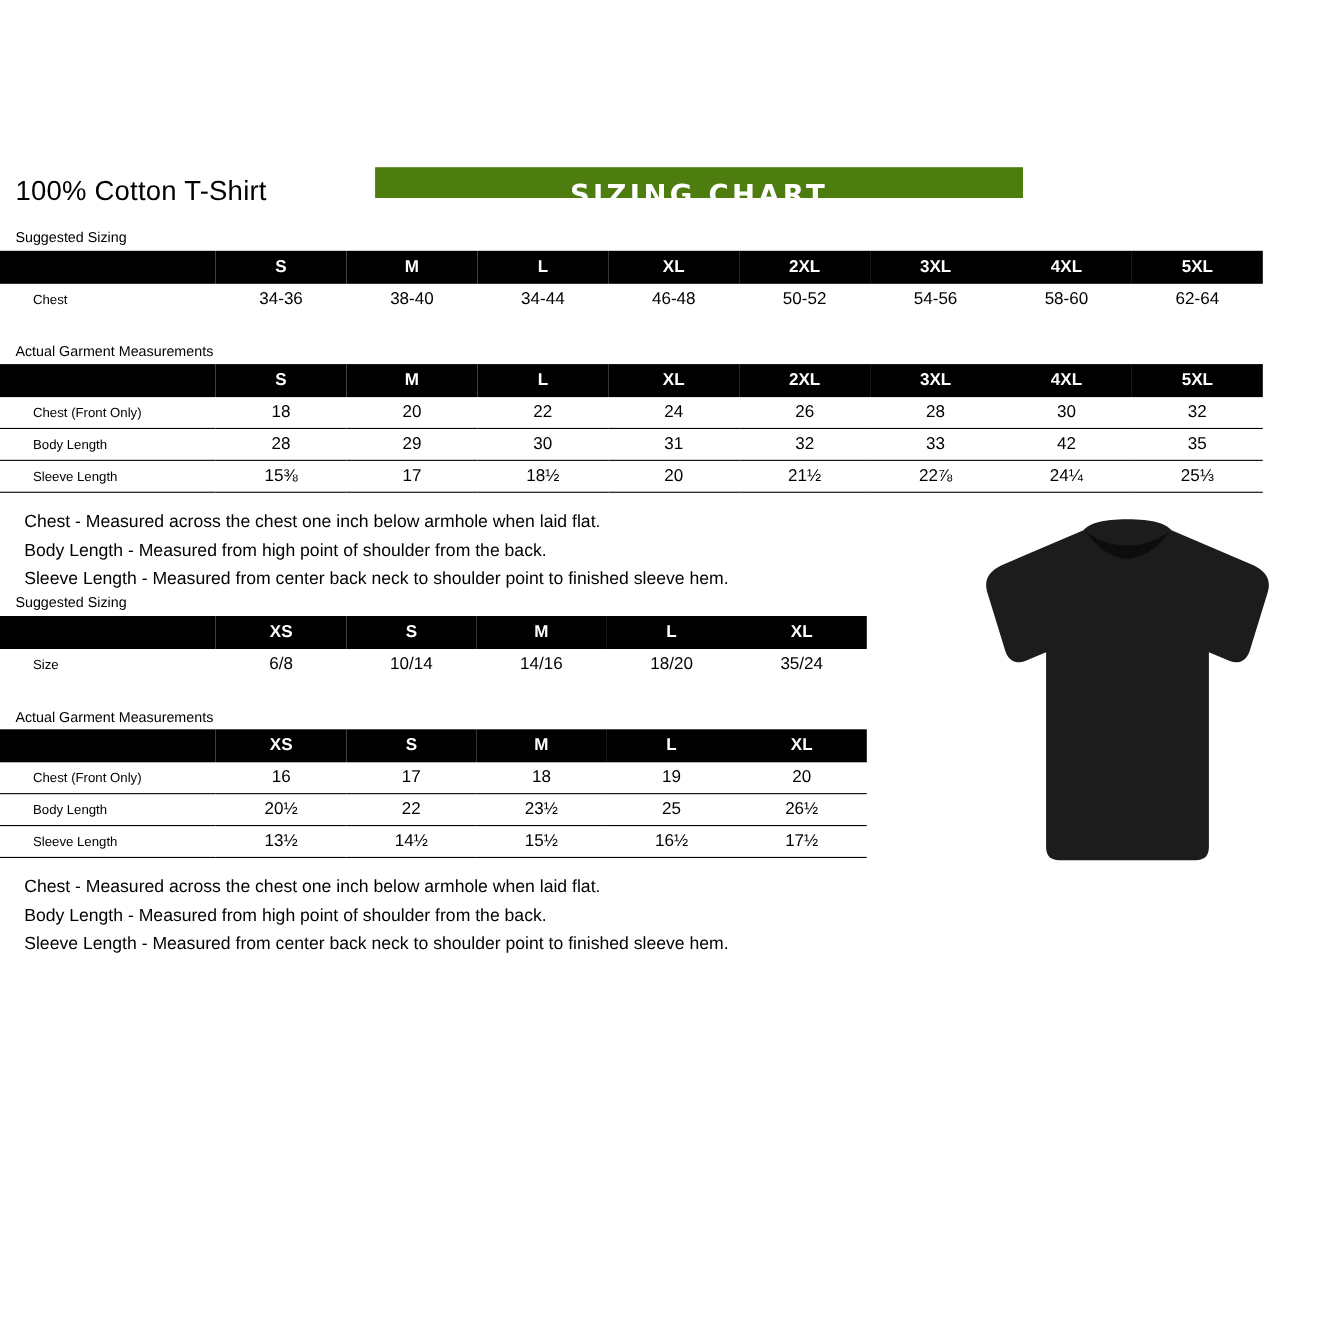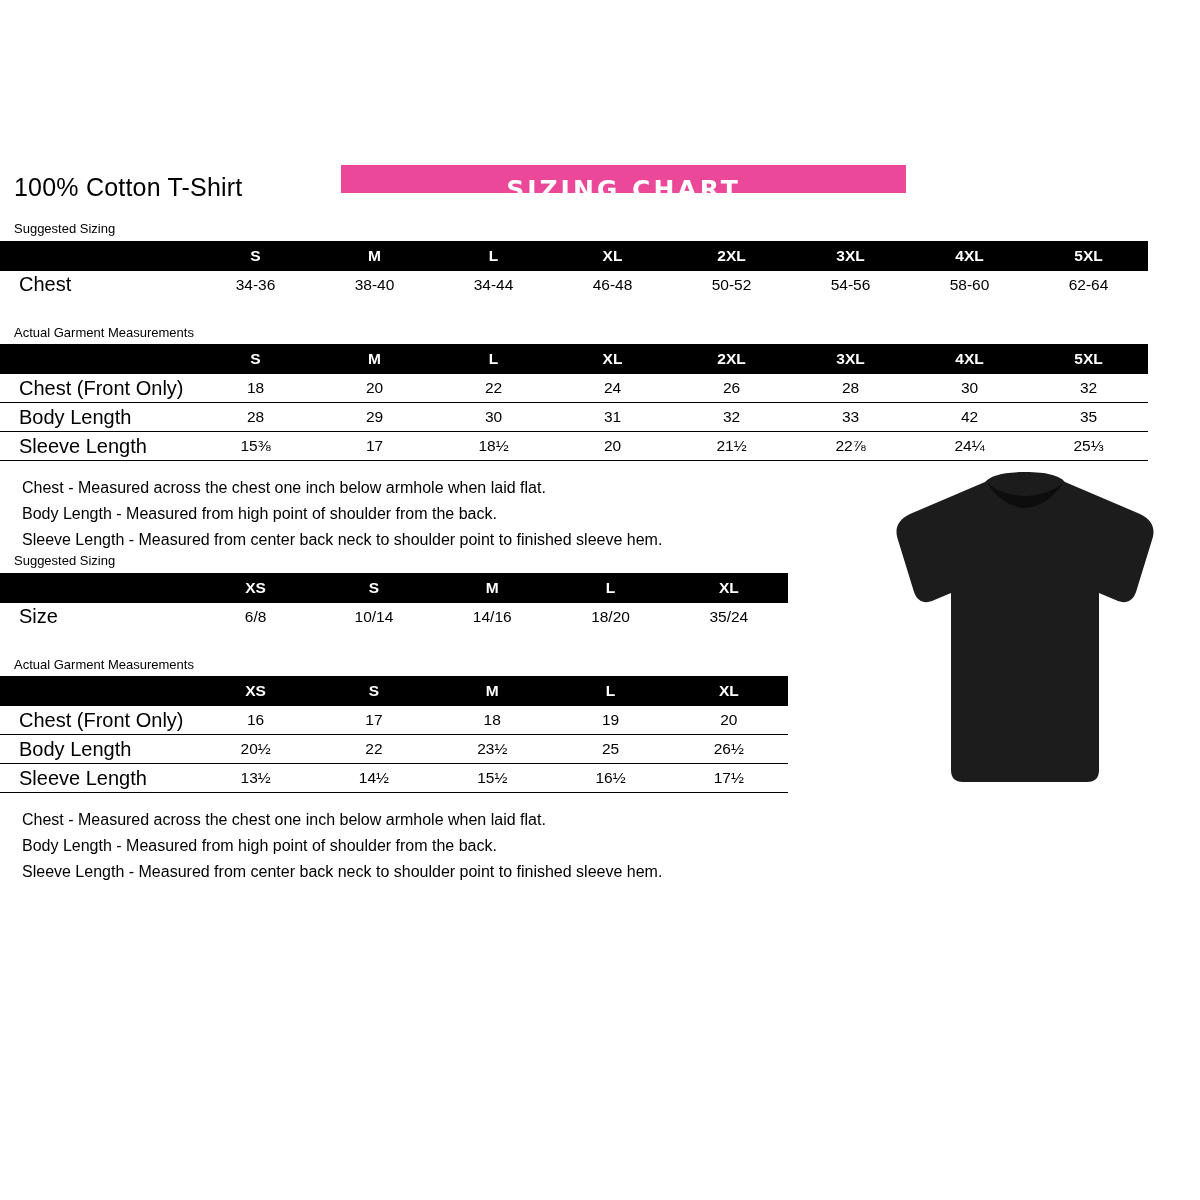--- a/index.html
+++ b/index.html
@@ -26,38 +26,38 @@
     position: absolute;
     left: 0px;
     top: 160px;
     width: 1120px;
   }
 
   
   .header-row {
     position: relative;
     height: 48px;
-    margin-top: 13px;
   }
   .main-title {
     position: absolute;
     left: 14px;
     top: 0px;
     font-size: 25px;
     font-weight: 400;
     letter-spacing: 0.2px;
     white-space: nowrap;
   }
   .sizing-banner {
     position: absolute;
     left: 341px;
     top: -8px;
     width: 565px;
     height: 28px;
-    background: #ec4899;
+    background: #4d7c0f;
+    padding-left: 24px;
   }
   .sizing-banner span {
     position: absolute;
     left: 0;
     right: 0;
     top: 10px;
     text-align: center;
     color: #ffffff;
     font-size: 25px;
     font-weight: 700;
@@ -92,23 +92,23 @@
     color: #ffffff;
     font-weight: 700;
     font-size: 15.5px;
     height: 30px;
   }
   table.sz thead th.lbl {
     text-align: left;
   }
   table.sz td.lbl {
     text-align: left;
-    padding-left: 19px;
-    font-weight: 400;
-    font-size: 20px;
+    padding-left: 30px;
+    font-weight: 400;
+    font-size: 12px;
   }
   table.sz tbody tr.ruled td {
     border-bottom: 1.5px solid #000000;
   }
 
   
   .tbl-adult-sugg { width: 1148px; margin-left: 0; }
   .tbl-adult-sugg col.c-lbl { width: 196px; }
   .tbl-adult-sugg col.c-sz  { width: 119px; }
 

